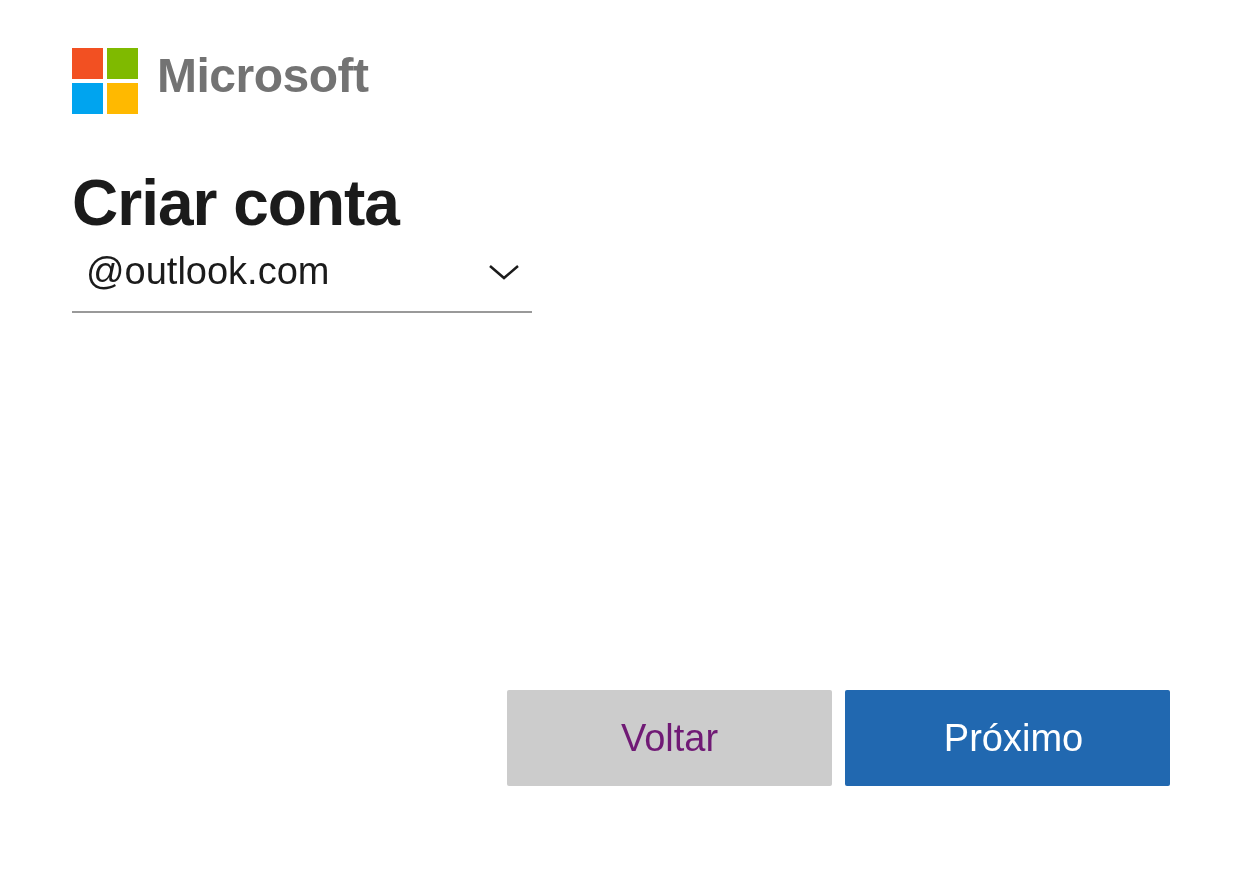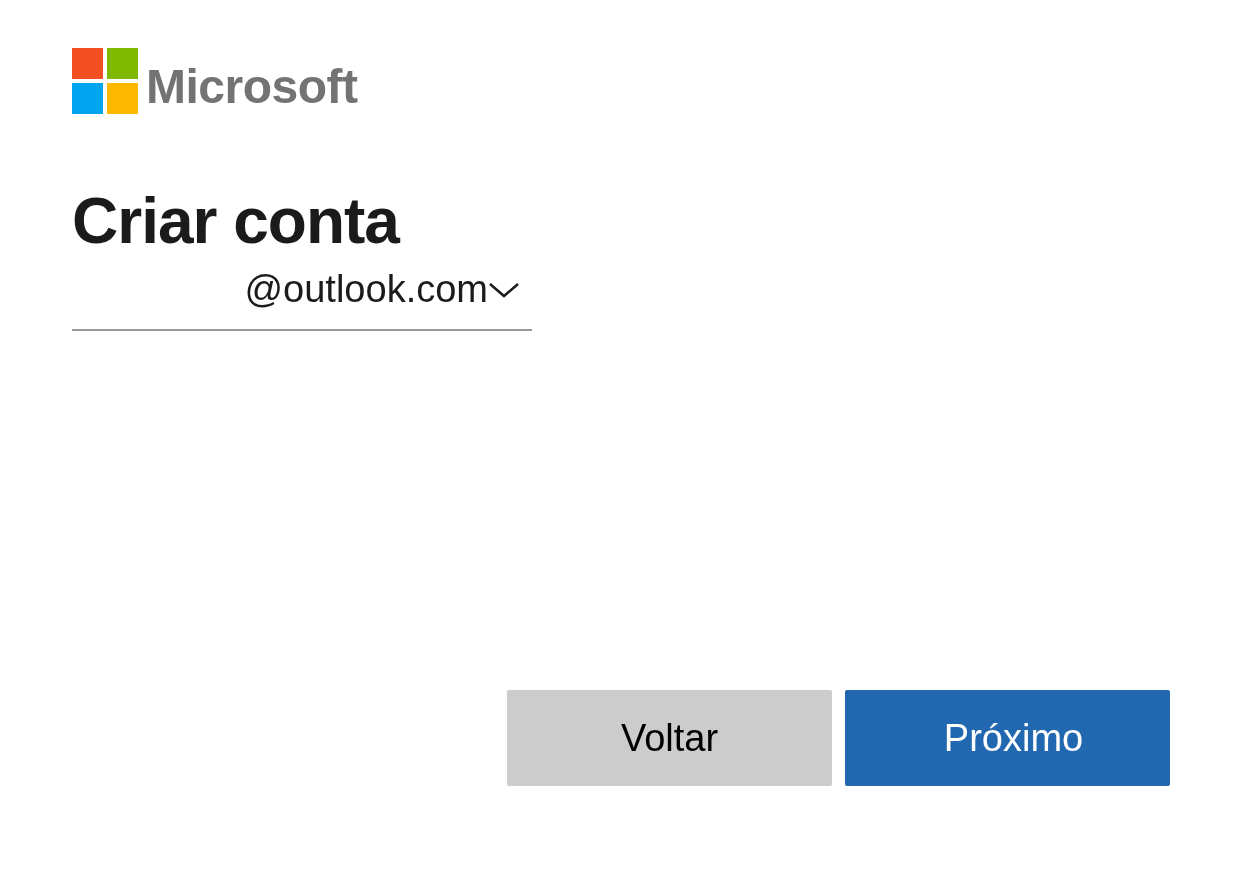--- a/index.html
+++ b/index.html
@@ -12,23 +12,23 @@
       background: #ffffff;
       width: 1242px;
       height: 872px;
       position: relative;
     }
     .container {
       padding: 48px 72px 0 72px;
     }
     .logo-row {
       display: flex;
-      align-items: flex-end;
-      gap: 8px;
-      margin-bottom: 70px;
+      align-items: flex-start;
+      gap: 19px;
+      margin-bottom: 52px;
     }
     .ms-logo {
       width: 66px;
       height: 66px;
       display: grid;
       grid-template-columns: 1fr 1fr;
       grid-template-rows: 1fr 1fr;
       gap: 4px;
     }
     .ms-logo div {
@@ -71,21 +71,21 @@
       color: #666666;
     }
     .domain-select {
       width: 460px;
       border: none;
       border-bottom: 2px solid #999999;
       font-size: 38px;
       padding: 10px 4px 18px 14px;
       display: flex;
       align-items: center;
-      justify-content: flex-end;
+      justify-content: space-between;
       cursor: pointer;
       color: #1b1b1b;
     }
     .chevron {
       margin-right: 8px;
       width: 32px;
       height: 18px;
       display: flex;
       align-items: center;
       justify-content: center;
@@ -102,21 +102,21 @@
       height: 96px;
       border: none;
       font-size: 38px;
       font-family: inherit;
       cursor: pointer;
       border-radius: 2px;
       font-weight: 400;
     }
     .btn-secondary {
       background: #cccccc;
-      color: #000000;
+      color: #701a75;
     }
     .btn-primary {
       background: #2168b0;
       color: #ffffff;
       padding-left: 12px;
     }
   </style>
 </head>
 <body>
 

